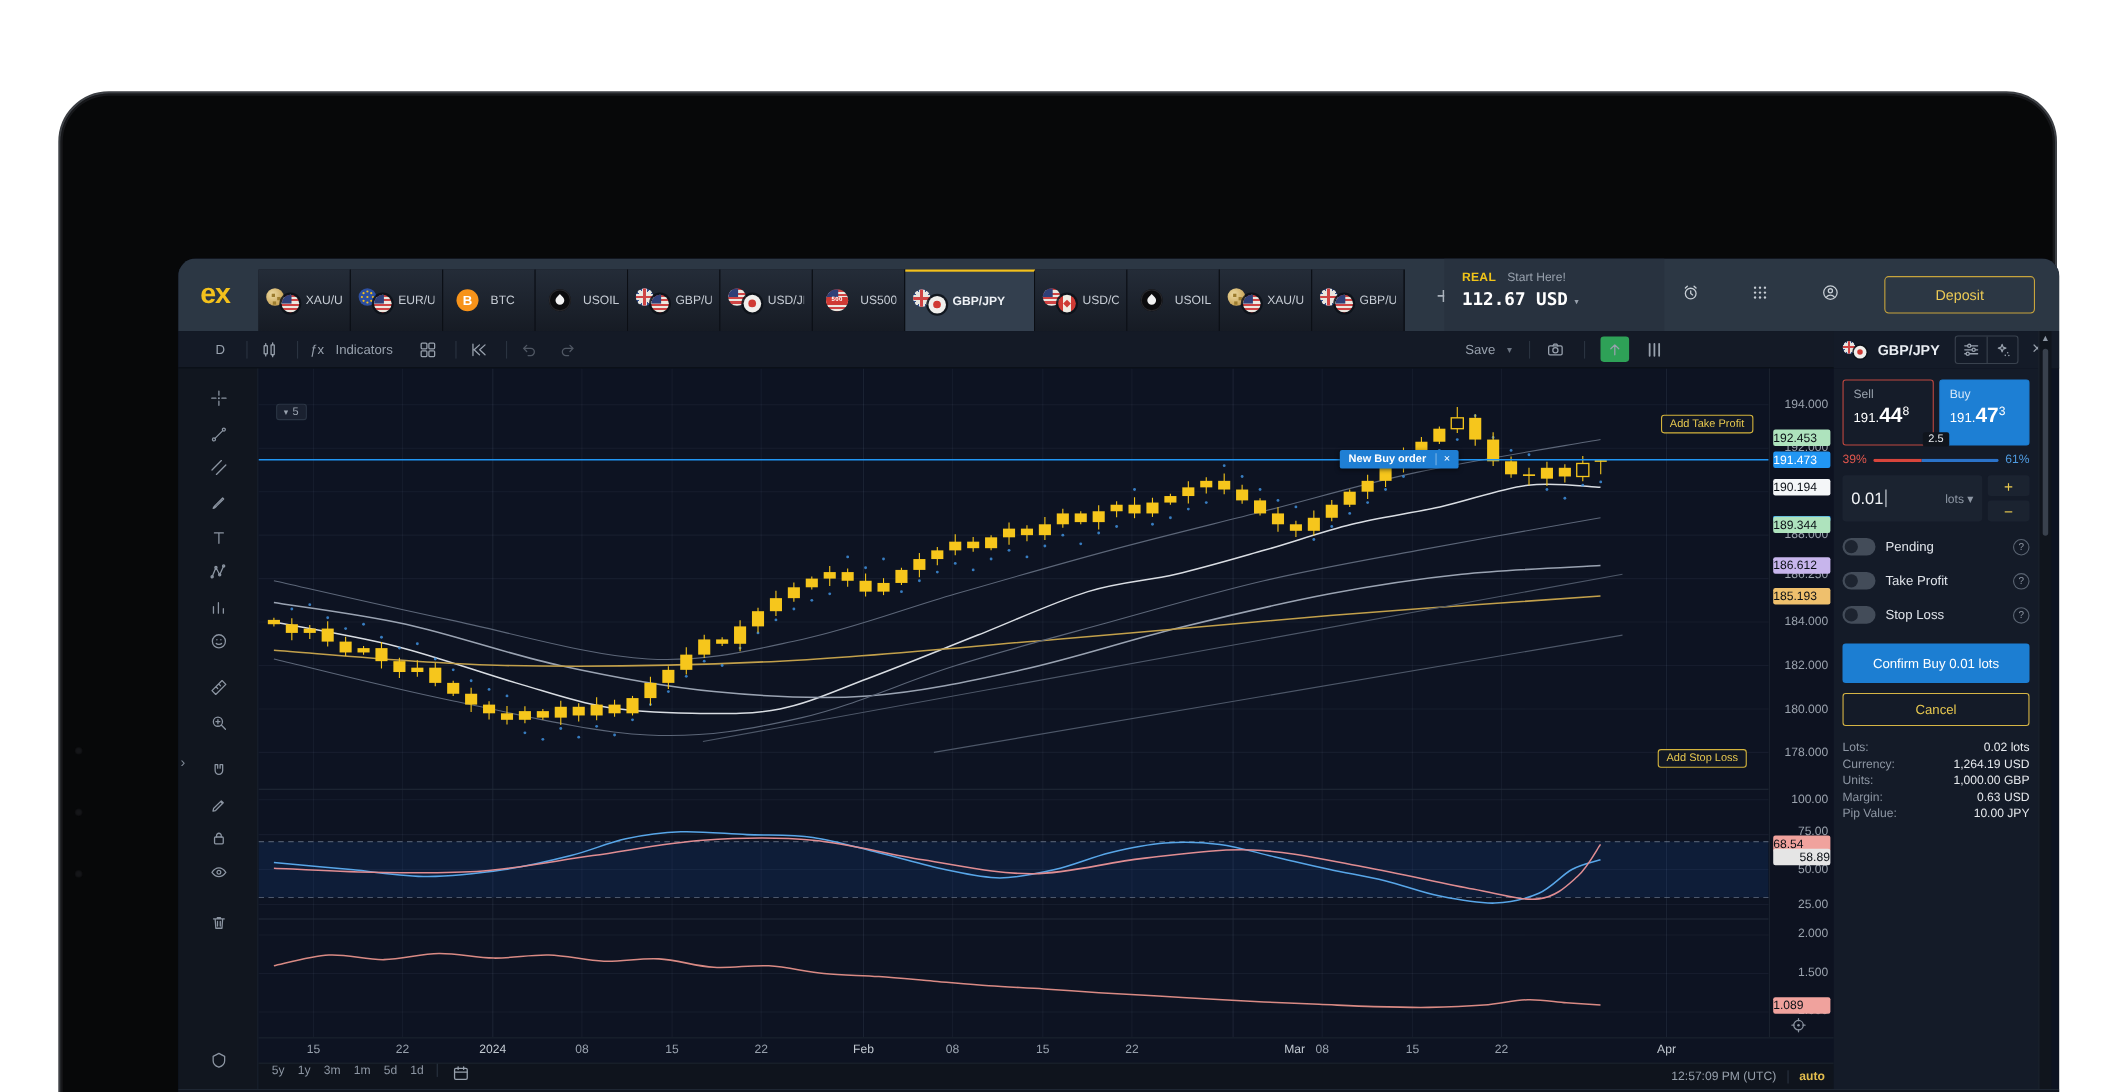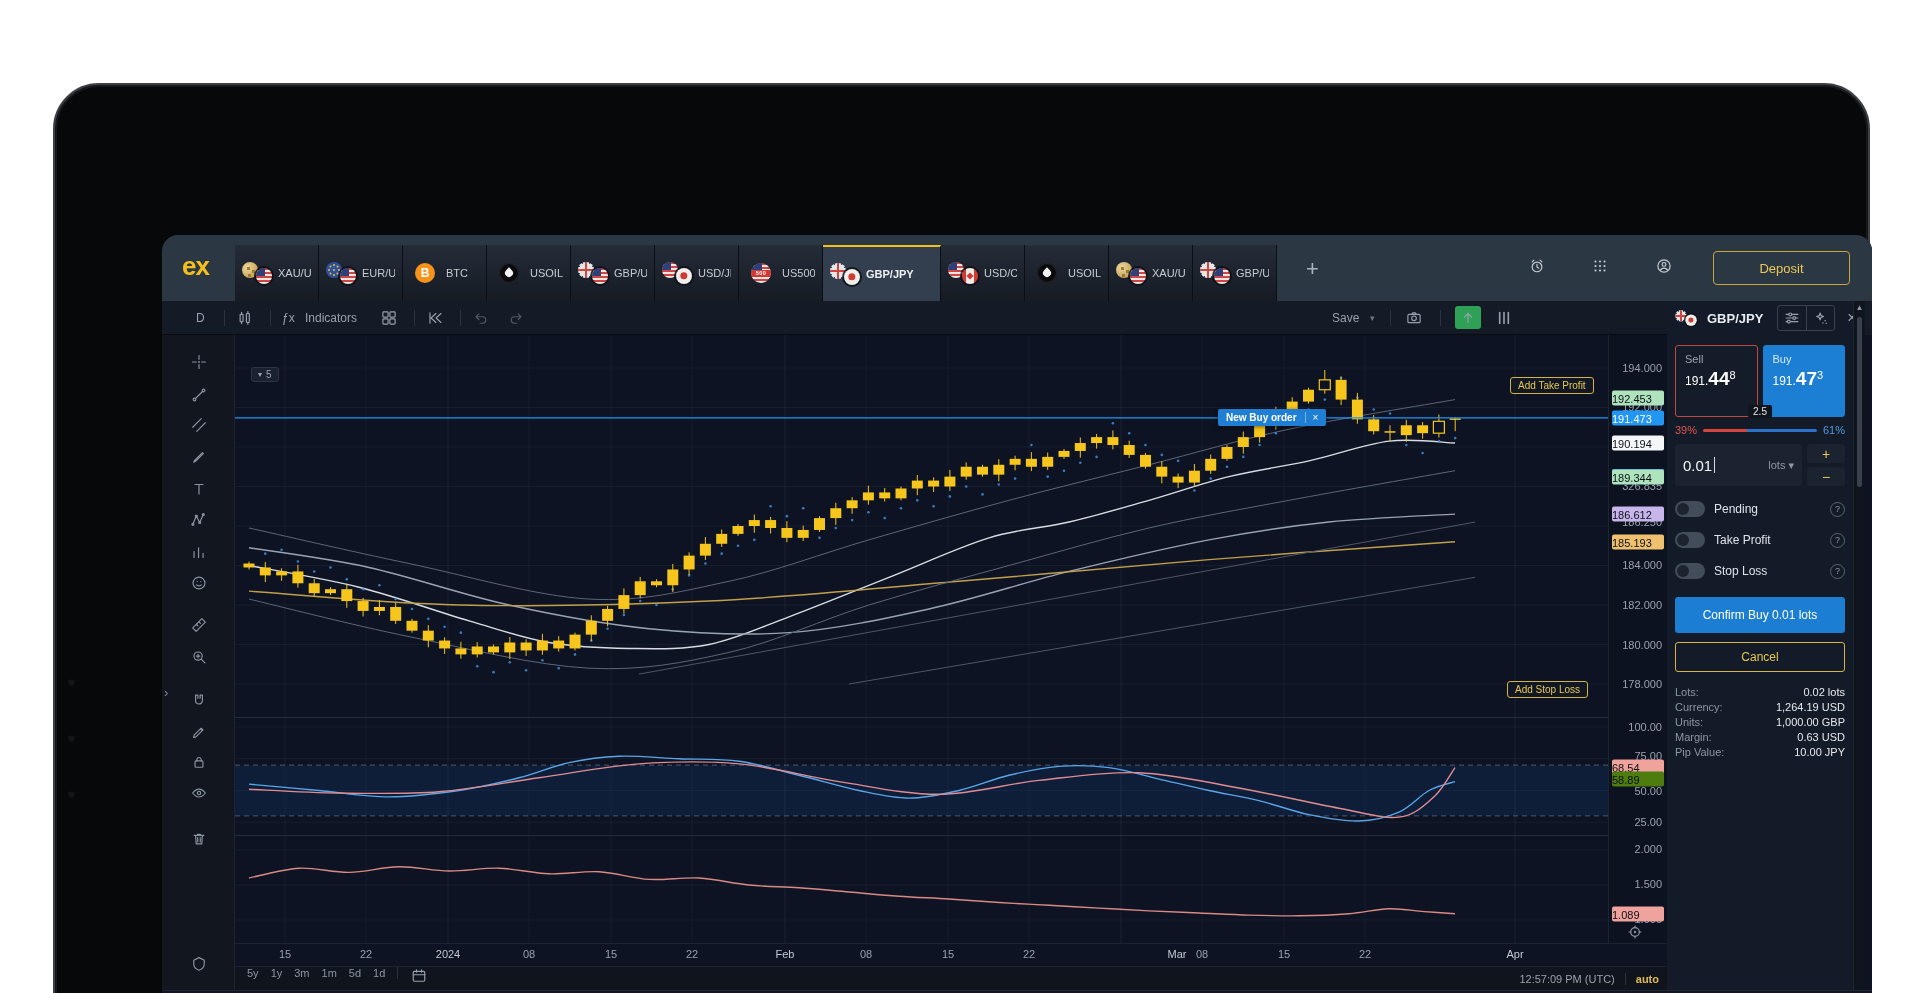--- a/index.html
+++ b/index.html
@@ -78,21 +78,21 @@
   .tf-bar{position:absolute;left:73px;top:631px;width:1432px;height:24px;background:#0f141d;border-top:1px solid #1c2430;
           box-sizing:border-box;display:flex;align-items:flex-start;padding-left:12px;gap:12px;}
   .tf-btn{color:#8d96a3;font-size:11px;cursor:pointer;}
   .tf-sep{width:1px;height:12px;background:#2a3340;}
   .tf-right{position:absolute;right:8px;top:0;height:24px;display:flex;align-items:center;gap:10px;}
   .clock{color:#98a1ad;font-size:11px;}
   .auto{color:#e3bd4e;font-size:11px;font-weight:bold;cursor:pointer;}
   
   .order-panel{position:absolute;left:1505px;top:0;width:186px;height:655px;background:#141b28;box-sizing:border-box;padding:10px 8px;}
   .bs-row{position:relative;display:flex;gap:5px;}
-  .btn-sell,.btn-buy{flex:1;height:72px;border-radius:3px;box-sizing:border-box;padding:7px 0 0 9px;cursor:pointer;}
+  .btn-sell,.btn-buy{flex:1;height:60px;border-radius:3px;box-sizing:border-box;padding:7px 0 0 9px;cursor:pointer;}
   .btn-sell{background:#151c29;border:1px solid #bf4840;}
   .btn-buy{background:#1d7fd4;border:1px solid #1d7fd4;}
   .bs-label{font-size:11px;color:#9aa3ae;}
   .btn-buy .bs-label{color:#d7e7f8;}
   .bs-price{color:#fff;margin-top:3px;}
   .bs-pre{font-size:12px;}
   .bs-big{font-size:19px;font-weight:bold;}
   .bs-sup{font-size:11px;vertical-align:super;}
   .spread{position:absolute;left:50%;bottom:-1px;transform:translateX(-50%);background:#10151d;color:#e6e9ed;
           font-size:10px;padding:1px 5px;border-radius:2px;z-index:3;}
@@ -264,20 +264,27 @@
             </div>
             <div class="tab">
               <div class="pair">
                 <span class="flag f-uk base"></span>
                 <span class="flag f-us quote"></span>
               </div>
               <span class="tab-label">GBP/USD</span>
             </div>
           </div>
         <button class="add-tab">+</button>
+        <div class="account">
+          <div class="acct-row1">
+            <span class="acct-real">REAL</span>
+            <span class="acct-hint">Start Here!</span>
+          </div>
+          <div class="acct-balance"><span>112.67 USD</span><span class="acct-caret">▾</span></div>
+        </div>
         <span class="hicon" style="left:1366px;"><svg width="18" height="18" viewBox="0 0 20 20" fill="none" stroke="currentColor" stroke-width="1.3" stroke-linecap="round" stroke-linejoin="round">
               <circle cx="10" cy="11" r="5.4"></circle>
               <path d="M10 8.2V11l2 1.4M4.6 5.4l2-1.9M15.4 5.4l-2-1.9"></path>
             </svg></span>
         <span class="hicon" style="left:1429px;"><svg width="18" height="18" viewBox="0 0 20 20" fill="none" stroke="currentColor" stroke-width="1.3" stroke-linecap="round" stroke-linejoin="round">
               <g fill="currentColor" stroke="none">
                 <circle cx="5" cy="5" r="1.2"></circle>
                 <circle cx="10" cy="5" r="1.2"></circle>
                 <circle cx="15" cy="5" r="1.2"></circle>
                 <circle cx="5" cy="10" r="1.2"></circle>
@@ -768,42 +775,42 @@
             <span>New Buy order</span>
             <span class="x">×</span>
           </div>
           <div class="chip chip-gold" style="left:1275px;top:42px;">Add Take Profit</div>
           <div class="chip chip-gold" style="left:1272px;top:346px;">Add Stop Loss</div>
         </div>
 
         <div class="scale-col" id="scaleCol">
             <span class="tick" style="top: 33px;">194.000</span>
             <span class="tick" style="top: 72px;">192.000</span>
-            <span class="tick" style="top: 151px;">326.835</span>
+            <span class="tick" style="top: 151px;">188.000</span>
             <span class="tick" style="top: 187px;">186.250</span>
             <span class="tick" style="top: 230px;">184.000</span>
             <span class="tick" style="top: 270px;">182.000</span>
             <span class="tick" style="top: 310px;">180.000</span>
             <span class="tick" style="top: 349px;">178.000</span>
             <span class="tick" style="top: 392px;">100.00</span>
             <span class="tick" style="top: 421px;">75.00</span>
             <span class="tick" style="top: 456px;">50.00</span>
             <span class="tick" style="top: 487px;">25.00</span>
             <span class="tick" style="top: 514px;">2.000</span>
             <span class="tick" style="top: 549px;">1.500</span>
             <span class="tick" style="top: 584px;">1.000</span>
             <div class="scale-sliver" style="top: 134px;"></div>
             <span class="badge" style="top: 63px; background: rgb(174, 227, 189); color: rgb(11, 16, 22);">192.453</span>
             <span class="badge" style="top: 83px; background: rgb(33, 150, 243); color: rgb(255, 255, 255);">191.473</span>
             <span class="badge" style="top: 108px; background: rgb(244, 246, 248); color: rgb(11, 16, 22);">190.194</span>
             <span class="badge" style="top: 142px; background: rgb(174, 227, 189); color: rgb(11, 16, 22);">189.344</span>
             <span class="badge" style="top: 179px; background: rgb(199, 181, 236); color: rgb(11, 16, 22);">186.612</span>
             <span class="badge" style="top: 207px; background: rgb(239, 192, 109); color: rgb(11, 16, 22);">185.193</span>
             <span class="badge" style="top: 432px; background: rgb(240, 162, 157); color: rgb(11, 16, 22);">68.54</span>
-            <span class="badge" style="top: 444px; background: #4d7c0f; color: rgb(11, 16, 22);">58.89</span>
+            <span class="badge" style="top: 444px; background: #e5e5e5; color: rgb(11, 16, 22); padding-left: 24px;">58.89</span>
             <span class="badge" style="top: 579px; background: rgb(240, 162, 157); color: rgb(11, 16, 22);">1.089</span>
           </div>
 
         <div class="time-axis" id="timeAxis">
             <span class="ta-label" style="left: 50px;">15</span>
             <span class="ta-label" style="left: 131px;">22</span>
             <span class="ta-label m" style="left: 213px;">2024</span>
             <span class="ta-label" style="left: 294px;">08</span>
             <span class="ta-label" style="left: 376px;">15</span>
             <span class="ta-label" style="left: 457px;">22</span>

